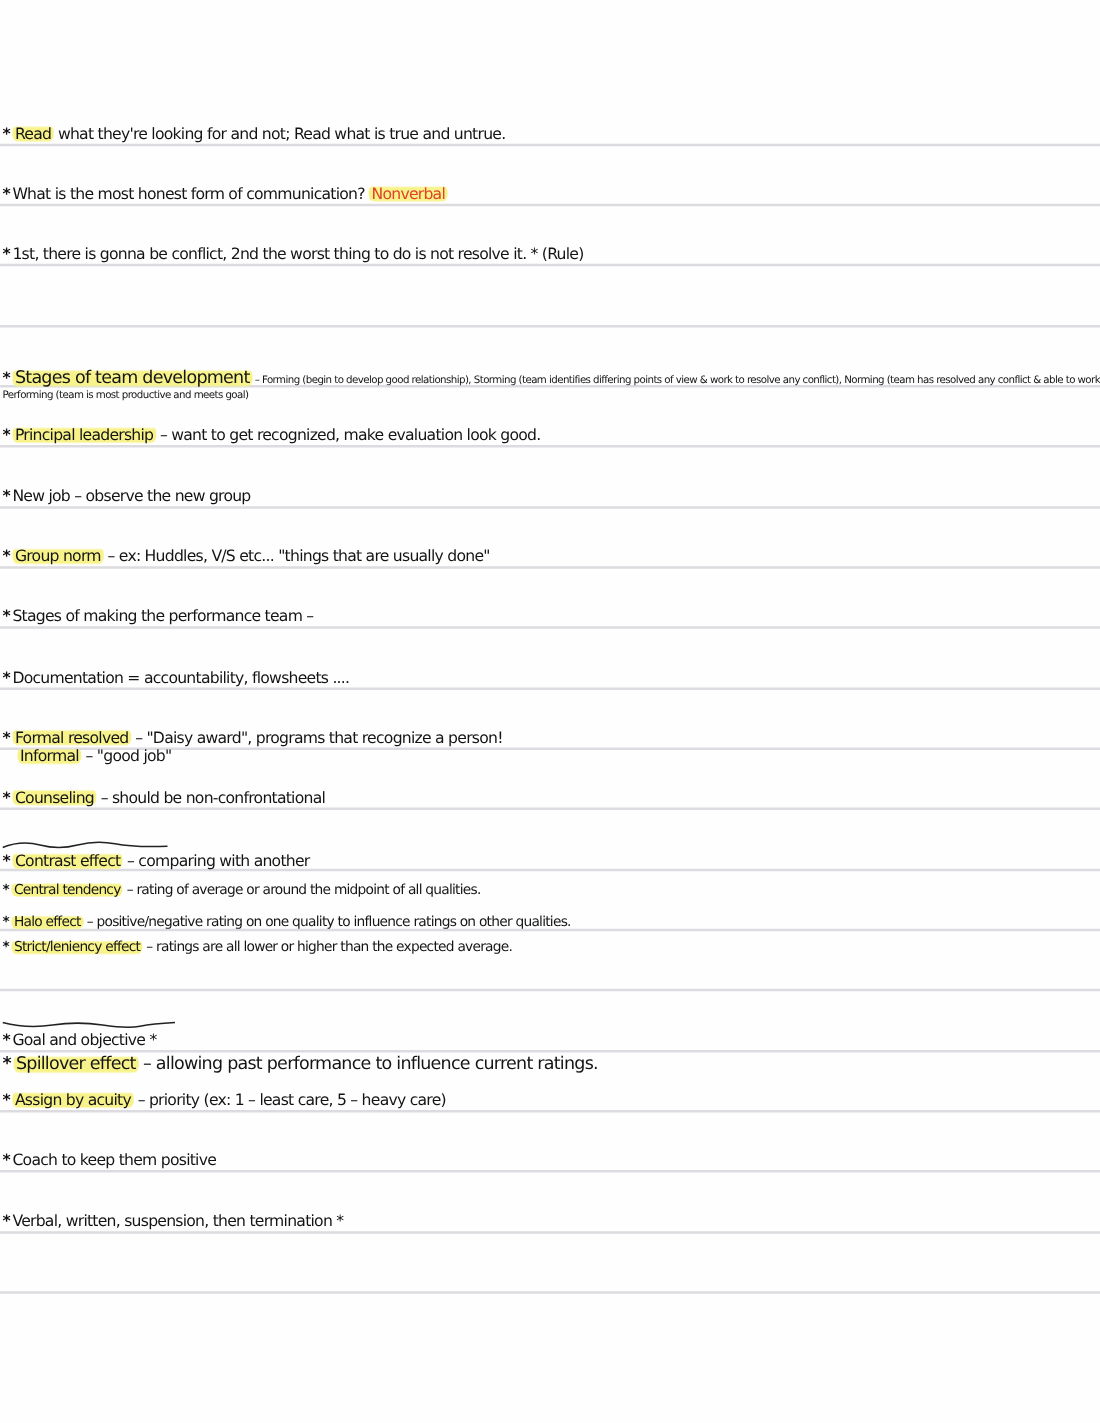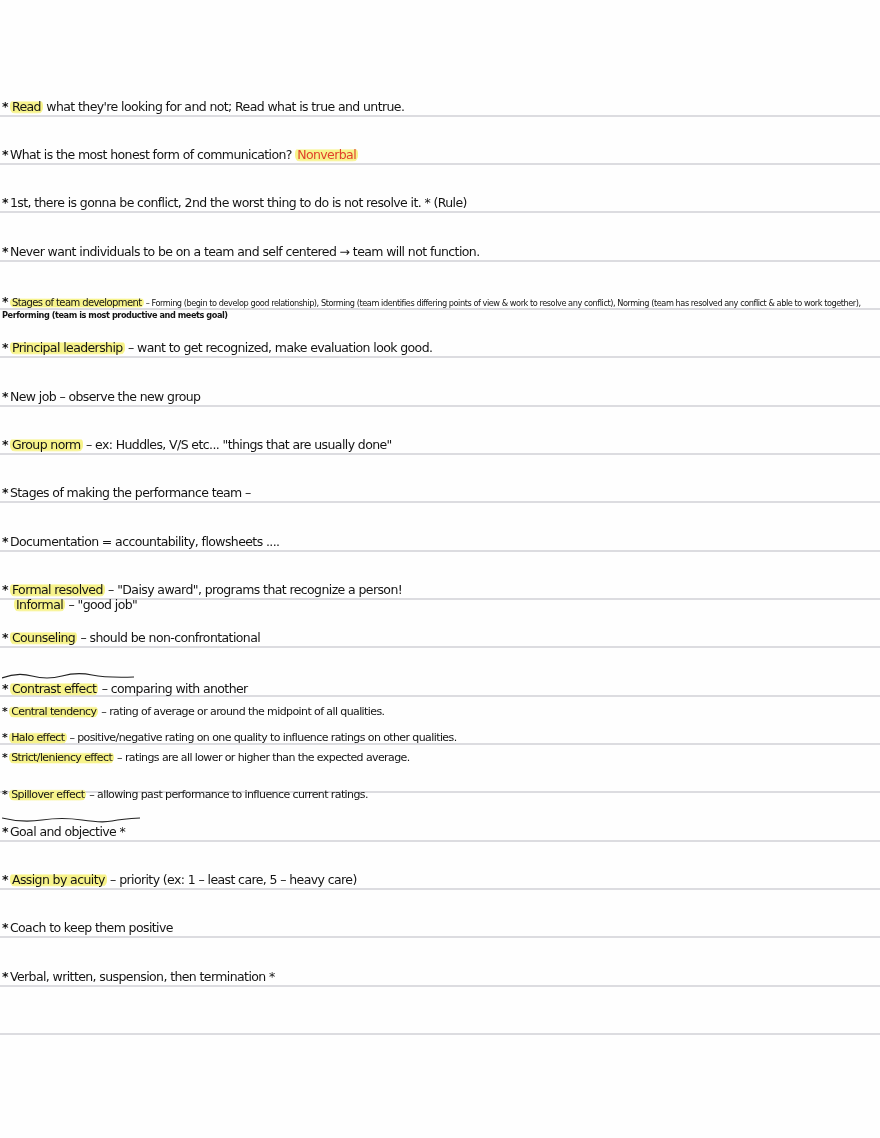--- a/index.html
+++ b/index.html
@@ -7,21 +7,21 @@
     width: 880px; height: 1138px; background: #fefefe; position: relative; overflow: hidden;
     font-family: "DejaVu Sans", sans-serif; color: #141414;
   }
   .page { position: absolute; left: 0; top: 0; width: 880px; height: 1138px; }
   .rule { position: absolute; left: 0; width: 880px; height: 1.5px; background: #dcdce0; }
   .note {
     position: absolute; left: 2px; white-space: nowrap;
     font-size: 12.5px; letter-spacing: -0.6px; line-height: 14px;
     transform-origin: left bottom;
   }
-  .note.small { font-size: 9px; letter-spacing: -0.45px; line-height: 10px; font-weight: bold; }
+  .note.small { font-size: 9px; letter-spacing: -0.45px; line-height: 10px; }
   .star { font-weight: bold; margin-right: 2px; }
   .hl { background: linear-gradient(180deg, rgba(255,255,255,0) 10%, #f7f38a 22%, #f7f38a 88%, rgba(255,255,255,0) 100%); border-radius: 6px; padding: 0 2px; }
   .red { color: #e0422a; }
   .wavy {
     position: absolute; left: 2px; height: 8px;
   }
   .wavy svg { display: block; }
 </style>
 </head>
 <body>
@@ -54,26 +54,23 @@
   </div>
 
   <div class="note" style="top:148px">
     <span class="star">*</span><span>What is the most honest form of communication? </span><span class="hl red">Nonverbal</span>
   </div>
 
   <div class="note" style="top:196px">
     <span class="star">*</span><span>1st, there is gonna be conflict, 2nd the worst thing to do is not resolve it. * (Rule)</span>
   </div>
 
-  <div class="note" style="top:245px">
-    <span class="star">*</span><span>Never want individuals to be on a team and self centered → team will not function.</span>
-  </div>
 
   <div class="note" style="top:295px">
-    <span class="star">*</span><span class="hl" style="font-size:10px">Stages of team development</span><span class="small-inline" style="font-size:8.2px;letter-spacing:-0.45px"> – Forming (begin to develop good relationship), Storming (team identifies differing points of view &amp; work to resolve any conflict), Norming (team has resolved any conflict &amp; able to work together),</span>
+    <span class="star">*</span><span class="hl" style="font-size:14px">Stages of team development</span><span class="small-inline" style="font-size:8.2px;letter-spacing:-0.45px"> – Forming (begin to develop good relationship), Storming (team identifies differing points of view &amp; work to resolve any conflict), Norming (team has resolved any conflict &amp; able to work together),</span>
   </div>
   <div class="note small" style="top:310px;font-size:8.2px">
     <span>Performing (team is most productive and meets goal)</span>
   </div>
 
   <div class="note" style="top:341px">
     <span class="star">*</span><span class="hl">Principal leadership</span><span> – want to get recognized, make evaluation look good.</span>
   </div>
 
   <div class="note" style="top:390px">
@@ -114,21 +111,21 @@
   </div>
   <div class="note" style="top:731px;font-size:11px">
     <span class="star">*</span><span class="hl">Halo effect</span><span> – positive/negative rating on one quality to influence ratings on other qualities.</span>
   </div>
   <div class="note" style="top:705px;font-size:11px">
     <span class="star">*</span><span class="hl">Central tendency</span><span> – rating of average or around the midpoint of all qualities.</span>
   </div>
   <div class="note" style="top:751px;font-size:11px">
     <span class="star">*</span><span class="hl">Strict/leniency effect</span><span> – ratings are all lower or higher than the expected average.</span>
   </div>
-  <div class="note" style="top:788px;font-size:11px">
+  <div class="note" style="top:844px;font-size:14px">
     <span class="star">*</span><span class="hl">Spillover effect</span><span> – allowing past performance to influence current ratings.</span>
   </div>
 
   <div class="wavy" style="top:815px">
     <svg width="140" height="10" viewBox="0 0 140 10">
         <path d="M0 3 Q 20 8 40 5 T 80 5 T 110 6 T 138 3" fill="none" stroke="#222" stroke-width="1.2"></path>
       </svg>
   </div>
 
   <div class="note" style="top:825px">

